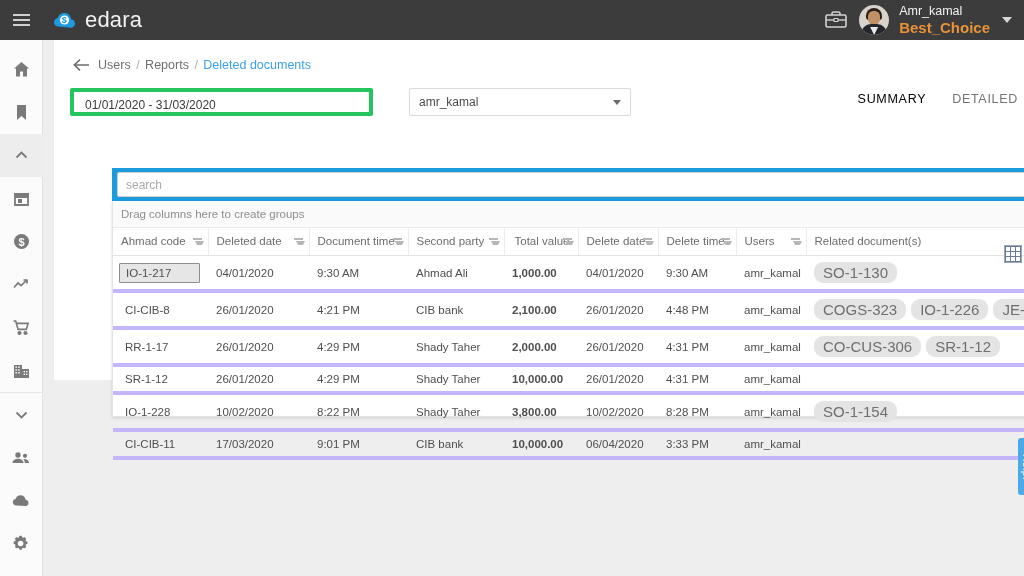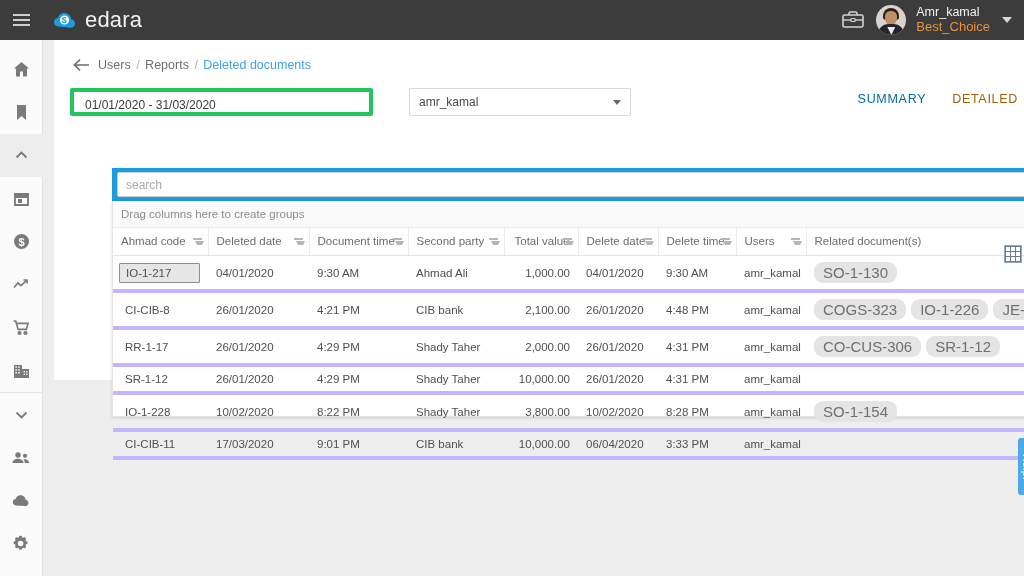--- a/index.html
+++ b/index.html
@@ -29,21 +29,21 @@
   .avatar {
     width:30px; height:30px; border-radius:50%; overflow:hidden;
     background:#d8d3cc; position:relative; flex:none;
   }
   .avatar .hair { position:absolute; left:7px; top:3px; width:16px; height:12px; border-radius:8px 8px 3px 3px; background:#2a2018; }
   .avatar .face { position:absolute; left:9px; top:6px; width:12px; height:14px; border-radius:6px 6px 7px 7px; background:#c08f63; }
   .avatar .body { position:absolute; left:2px; bottom:0; width:26px; height:11px; border-radius:10px 10px 0 0; background:#24262b; }
   .avatar .shirt { position:absolute; left:11px; bottom:0; width:8px; height:8px; background:#e9e9e9; clip-path: polygon(50% 100%, 0 0, 100% 0); }
   .userblock { line-height:1.15; }
   .user-name { color:#f2f2f2; font-size:12.5px; }
-  .user-org { color:#e8923a; font-size:13px; font-weight:normal; }
+  .user-org { color:#e8923a; font-size:15px; font-weight:bold; }
   .caret-down {
     width:0; height:0; border-left:5px solid transparent; border-right:5px solid transparent;
     border-top:6px solid #d8d8d8; margin-left:2px; cursor:pointer;
   }
 
   
   .leftnav {
     position:absolute; top:40px; left:0; width:43px; height:536px;
     background:#fbfbfb; border-right:1px solid #e2e2e2;
     display:flex; flex-direction:column; align-items:center; padding-top:8px;
@@ -77,22 +77,22 @@
   .userselect {
     position:absolute; left:339px; top:0; width:222px; height:28px;
     border:1px solid #d9d9d9; background:#fff; border-radius:2px;
     font-size:12px; color:#4a4a4a; padding:0 9px; line-height:26px; cursor:pointer;
   }
   .userselect .dd {
     position:absolute; right:9px; top:11px;
     width:0;height:0;border-left:4.5px solid transparent;border-right:4.5px solid transparent;border-top:5px solid #6a6a6a;
   }
   .tabs { position:absolute; right:2px; top:4px; display:flex; gap:26px; }
-  .tab { font-size:12.5px; letter-spacing:.7px; color:#0369a1; cursor:pointer; }
-  .tab.active { color:#a16207;text-align:right; }
+  .tab { font-size:12.5px; letter-spacing:.7px; color:#000000; cursor:pointer; }
+  .tab.active { color:#737373;text-align:right; }
 
   .searchwrap {
     position:absolute; top:128px; left:58px; width:951px; height:33px;
     background:#1b9cdf; padding:4px 5px;
   }
   .searchbox {
     width:100%; height:100%; background:#fff; border:1px solid #cfcfcf; border-radius:2px;
     display:flex; align-items:center; padding:0 8px;
   }
   .searchbox input {
@@ -127,21 +127,21 @@
     content:""; position:absolute; left:0; top:0; width:9px; height:2px; background:#b6b6b6;
   }
   th .filt:after{
     content:""; position:absolute; left:2px; top:3px; width:5px; height:0;
     border-left:2.5px solid transparent; border-right:2.5px solid transparent; border-top:4px solid #b6b6b6;
   }
   table.grid td {
     font-size:11.5px; color:#4f4f4f; padding:6px 8px; border-bottom:4px solid #c4b5fd;
     white-space:nowrap; overflow:hidden;
   }
-  table.grid td.num { text-align:right; }
+  table.grid td.num { text-align:left;font-weight:bold; }
   table.grid tr td:first-child { padding-left:12px; }
   .cell-focus {
     display:inline-block; border:1px solid #8d8d8d; background:#e6e6e6;
     margin:-4px -6px; padding:3px 28px 3px 6px; border-radius:1px;
   }
   .tag {
     display:inline-block; background:#e4e4e4; color:#6f6f6f; border-radius:9px;
     font-size:15px; padding:2px 9px; margin-right:5px; cursor:pointer;
   }
   .tag-more { color:#9a9a9a; font-size:11px; }

